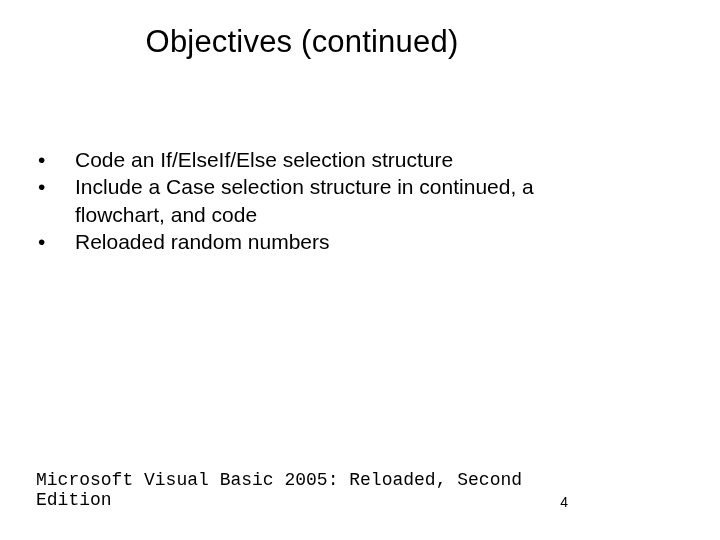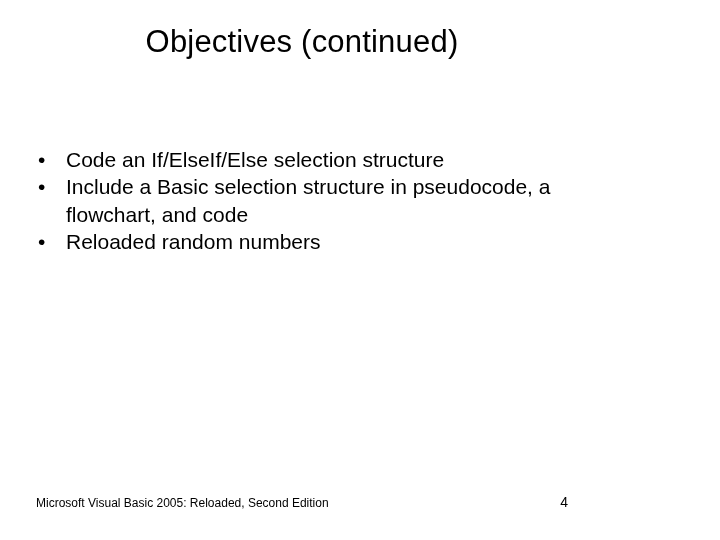--- a/index.html
+++ b/index.html
@@ -42,27 +42,29 @@
     margin-bottom: 0px;
   }
   .bullet-dot {
     width: 28px;
     flex: 0 0 28px;
     text-align: left;
     padding-left: 2px;
   }
   .bullet-text {
     flex: 1;
+    margin-left: 9px;
   }
   .footer-left {
     position: absolute;
     left: 36px;
     bottom: 30px;
-    font-size: 12px;
+    font-size: 18px;
     color: #000;
+    font-family: Liberation Mono, monospace;
   }
   .footer-right {
     position: absolute;
     right: 36px;
     bottom: 30px;
     font-size: 14px;
     color: #000;
   }
 </style>
 </head>
@@ -72,21 +74,21 @@
 
   <div class="title">Objectives (continued)</div>
 
   <div class="body">
     <div class="bullet-row">
       <div class="bullet-dot">•</div>
       <div class="bullet-text">Code an If/ElseIf/Else selection structure</div>
     </div>
     <div class="bullet-row">
       <div class="bullet-dot">•</div>
-      <div class="bullet-text">Include a Basic selection structure in pseudocode, a flowchart, and code</div>
+      <div class="bullet-text">Include a Case selection structure in continued, a flowchart, and code</div>
     </div>
     <div class="bullet-row">
       <div class="bullet-dot">•</div>
       <div class="bullet-text">Reloaded random numbers</div>
     </div>
   </div>
 
   <div class="footer-left">Microsoft Visual Basic 2005: Reloaded, Second Edition</div>
   <div class="footer-right">4</div>
 

